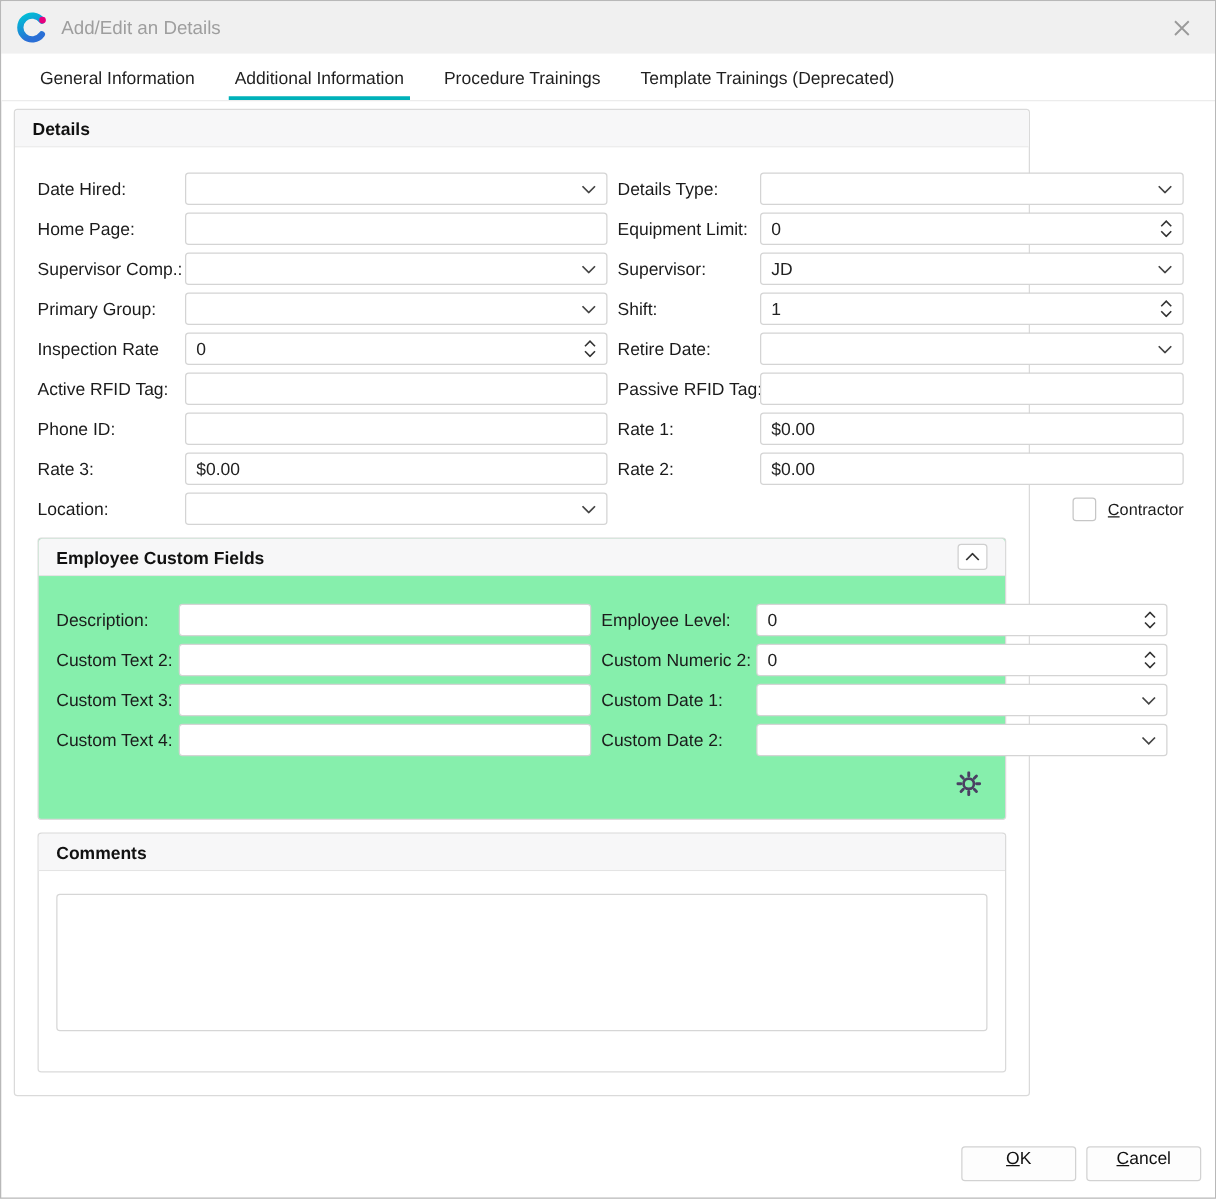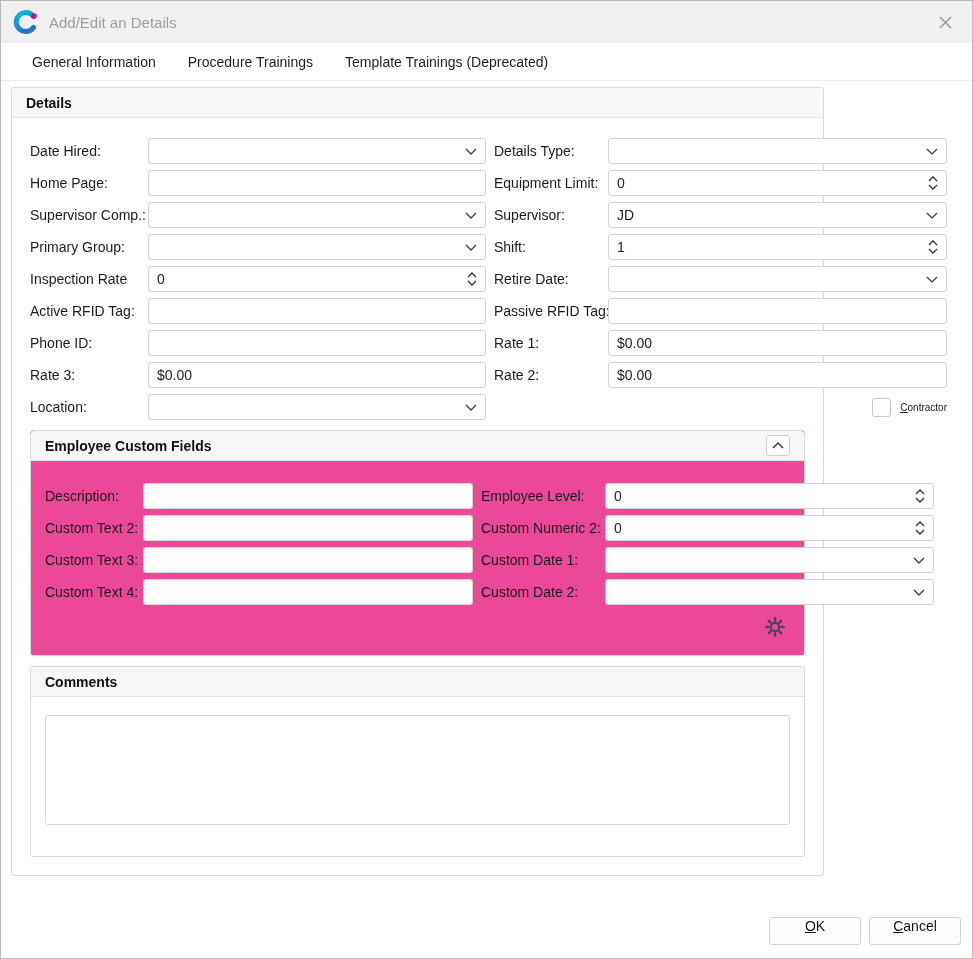--- a/index.html
+++ b/index.html
@@ -108,21 +108,21 @@
     position: absolute;
     right: 9px; top: 0; bottom: 0;
     display: flex; align-items: center;
   }
   .spinner { flex-direction: column; justify-content: center; gap: 2px; right: 9px; }
   .spin-up, .spin-down { display: flex; line-height: 0; cursor: default; }
 
   
   .custom-box {
     margin-top: 10px;
-    background: #ec4899;
+    background: #86efac;
   }
   .custom-body { padding: 22px 14px 14px 14px; }
   .custom-row {
     display: grid;
     grid-template-columns: 98px 330px 132px 329px;
     align-items: center;
     height: 26px;
     margin-bottom: 6px;
   }
   .collapse-btn {
@@ -167,21 +167,21 @@
     align-items: center;
     gap: 9px;
   }
   .checkbox {
     width: 19px; height: 19px;
     border: 1px solid #c6c6c6;
     border-radius: 3px;
     background: #fff;
     cursor: default;
   }
-  .contractor-label { font-size: 10px; }
+  .contractor-label { font-size: 13px; }
 
   
   .footer {
     position: absolute;
     right: 11px; bottom: 13px;
     display: flex; gap: 8px;
   }
   .btn {
     width: 92px; height: 28px;
     background: #fdfdfd;
@@ -214,20 +214,21 @@
   <span class="win-title">Add/Edit an Details</span>
   <span class="close-btn">
     <svg width="15" height="15" viewBox="0 0 15 15">
       <path d="M2 2 L13 13 M13 2 L2 13" stroke="#9a9a9a" stroke-width="1.5" fill="none"></path>
     </svg>
   </span>
 </div>
 
 <div class="tabs">
   <div class="tab">General Information</div>
+  <div class="tab active">Additional Information</div>
   <div class="tab">Procedure Trainings</div>
   <div class="tab">Template Trainings (Deprecated)</div>
 </div>
 
 <div class="groupbox details-box">
   <div class="groupbox-header">
     <span>Details</span>
   </div>
   <div class="details-body">
 

